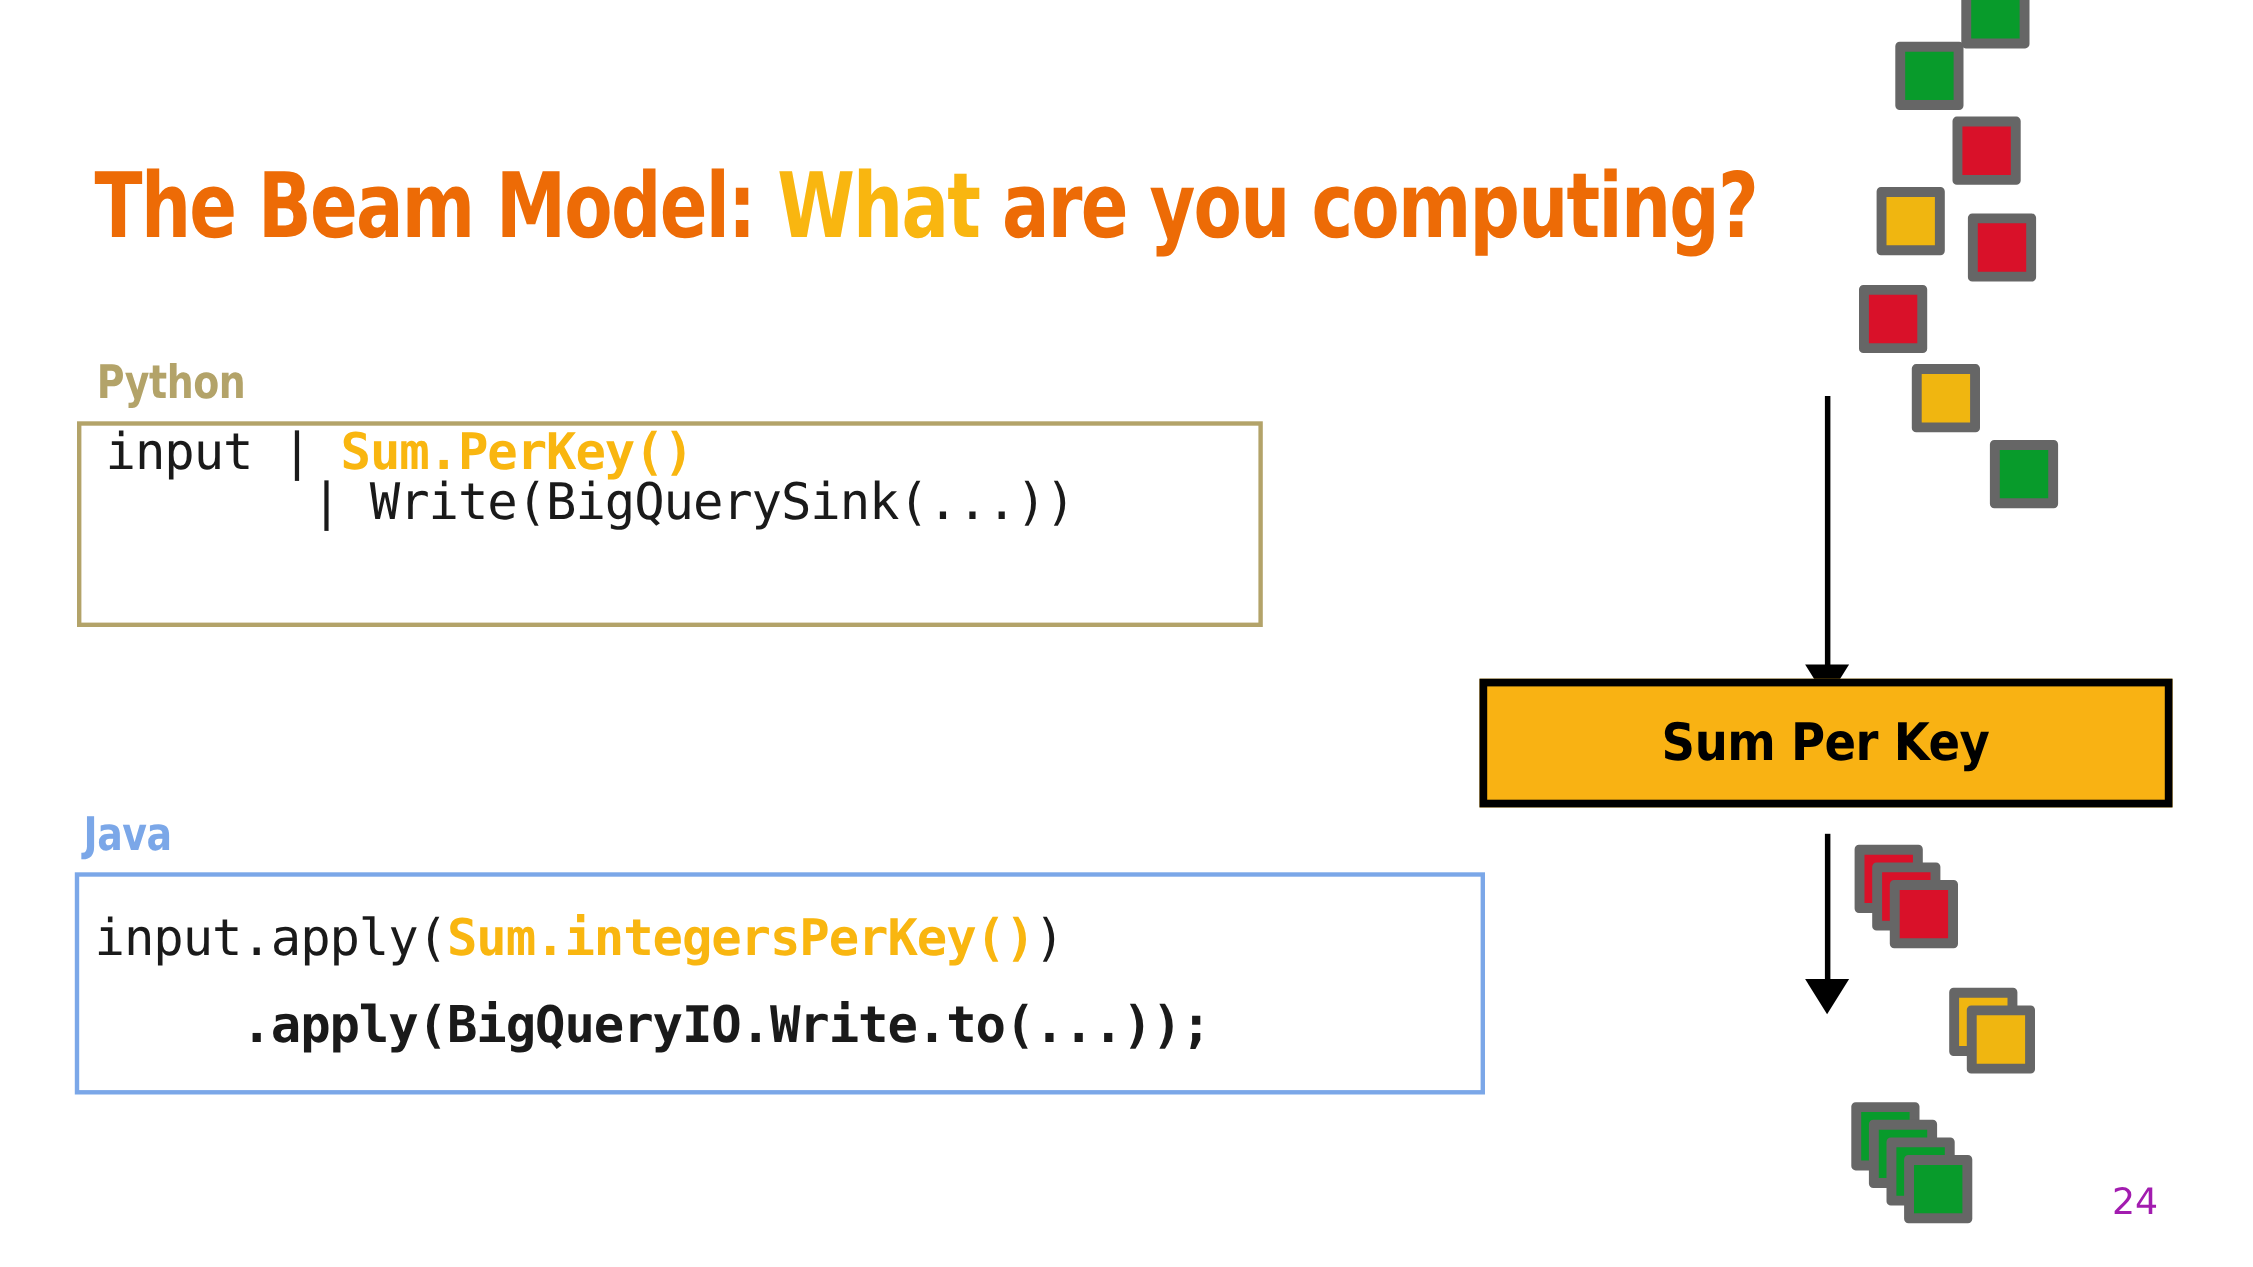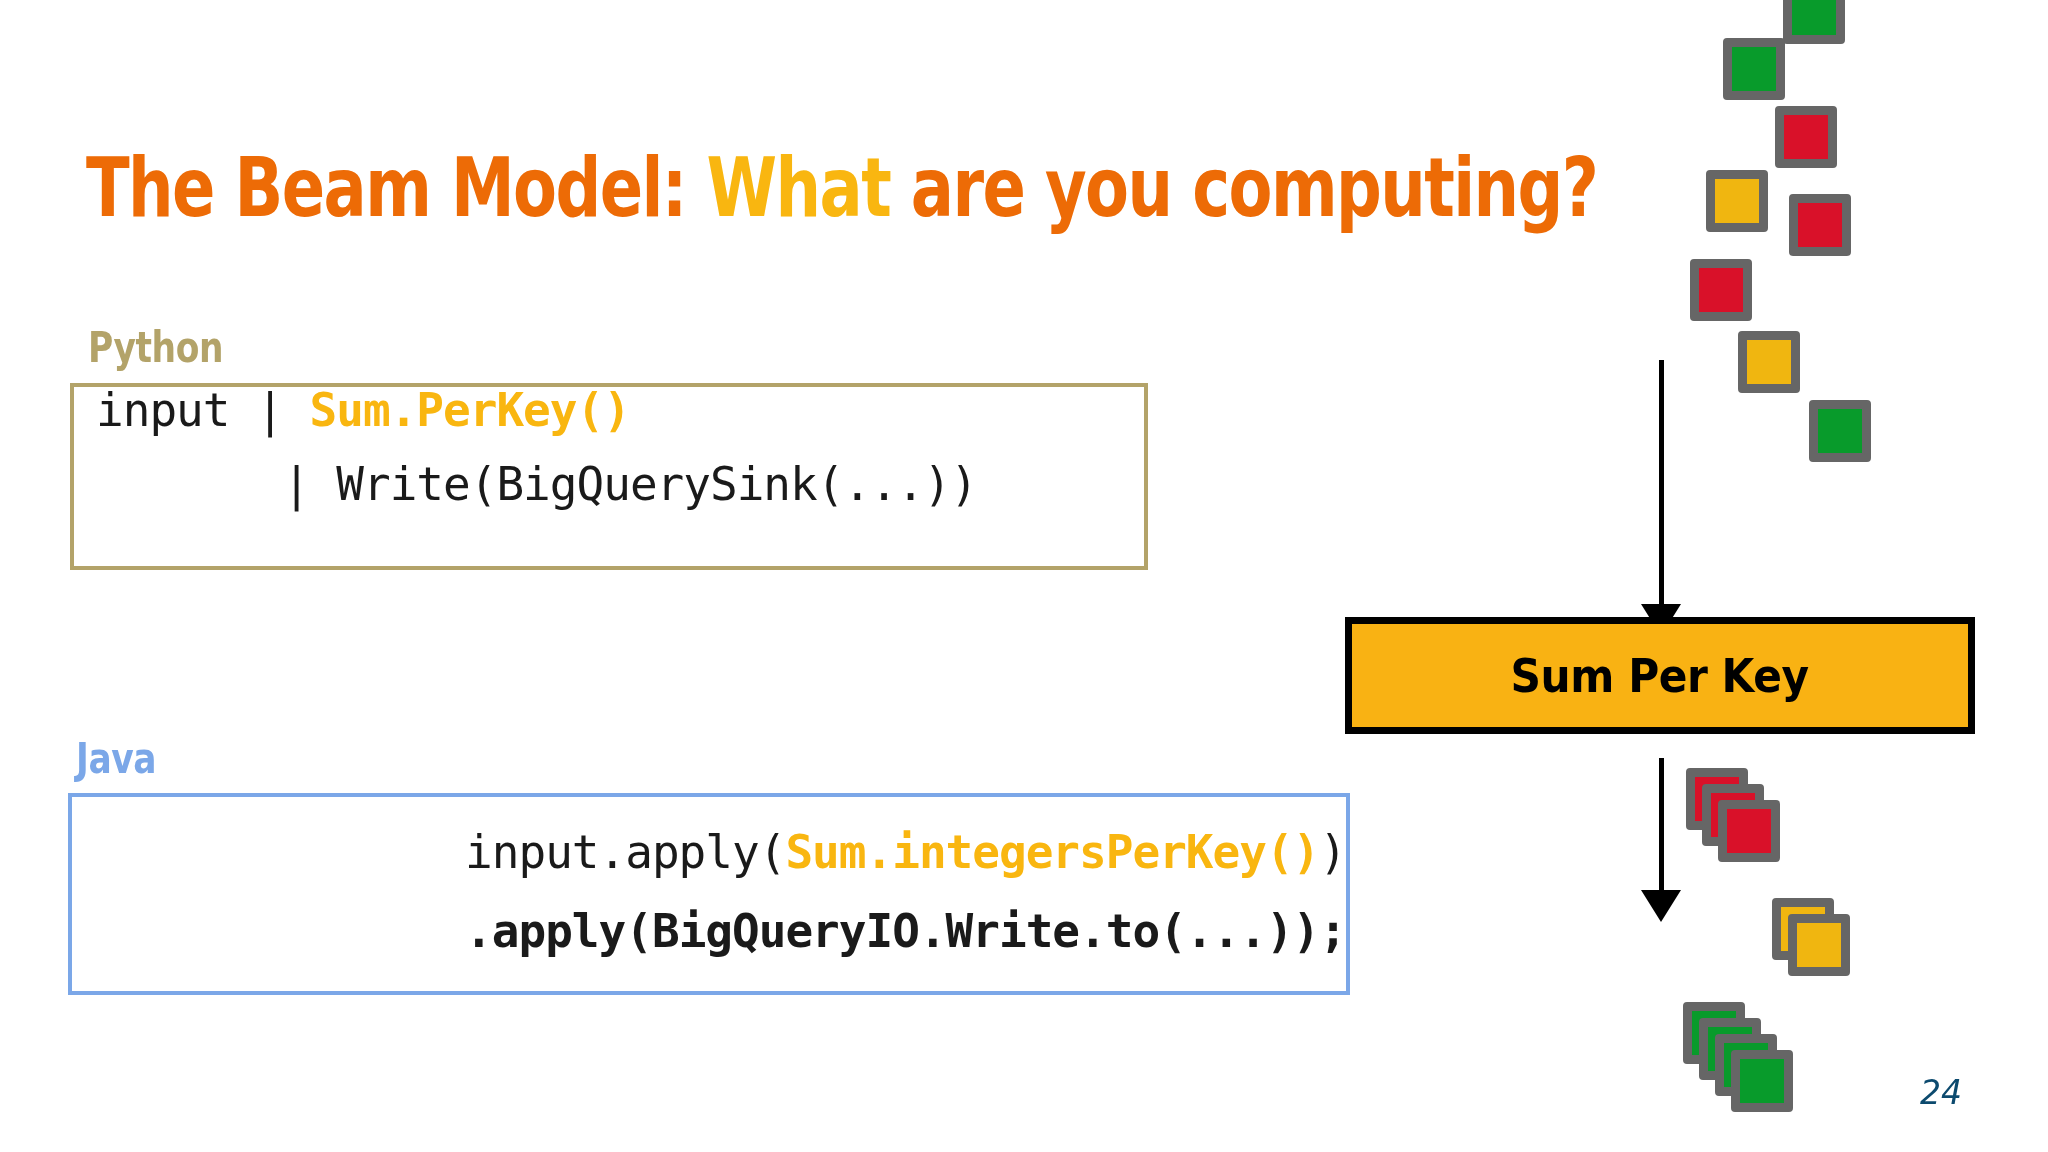--- a/index.html
+++ b/index.html
@@ -72,22 +72,22 @@
   .code-line {
     font-family: "DejaVu Sans Mono", monospace;
     font-size: 46px;
     color: #1a1a1a;
     white-space: pre;
     line-height: 1.0;
     letter-spacing: -1px;
   }
   #python-box .code-line { margin-left: 22px; }
   #python-box .code-line:first-of-type { }
-  #python-box .code-line + .code-line { margin-top: 28px; }
-  #java-box .code-line { margin-left: 14px; text-align: right; }
+  #python-box .code-line + .code-line { }
+  #java-box .code-line { margin-left: 14px; }
   #java-box .code-line:first-of-type { margin-top: 32px; }
   #java-box .code-line + .code-line { margin-top: 33px; font-weight: bold; }
   .hl {
     color: #F9B610;
     font-weight: bold;
   }
 
   
   #diagram {
     position: absolute;
@@ -140,22 +140,21 @@
     border-top: 32px solid #000000;
   }
 
   
   #page-number {
     position: absolute;
     right: 34px;
     bottom: 40px;
     font-family: "DejaVu Sans", sans-serif;
     font-size: 33px;
-    color: #0c4a6e;
-    font-style: italic;
+    color: #a21caf;
   }
 </style>
 </head>
 <body>
 
 <div id="slide">
 
   <h1 id="title"><span class="t-orange">The Beam Model: </span><span class="t-gold">What</span><span class="t-orange"> are you computing?</span></h1>
 
   <div class="lang-label" id="python-label">Python</div>

